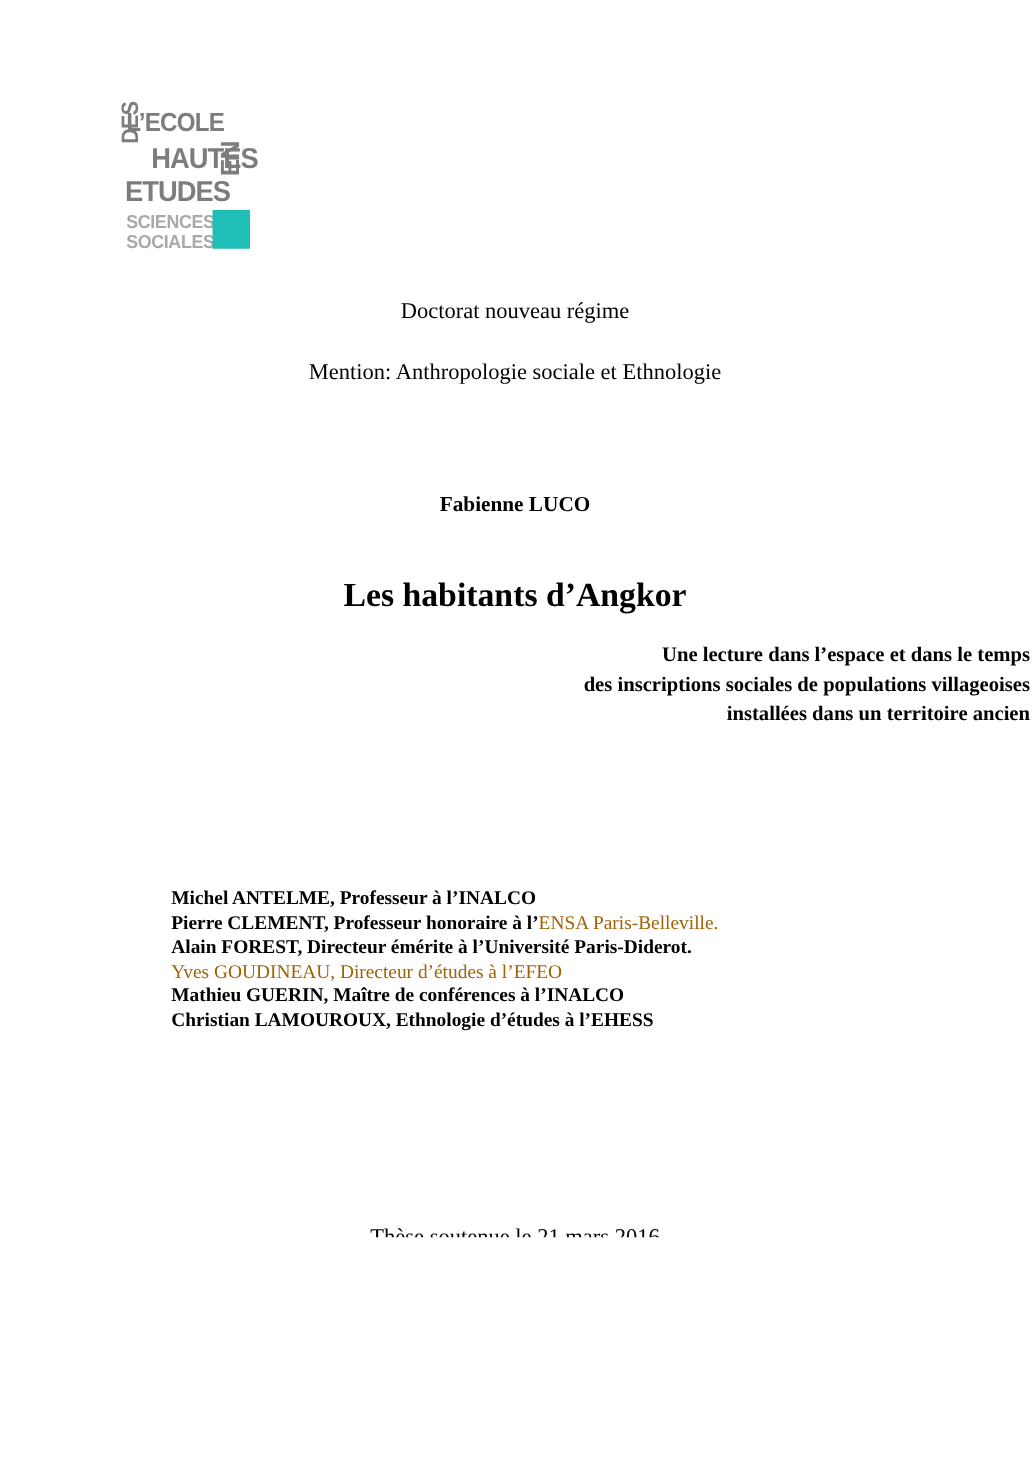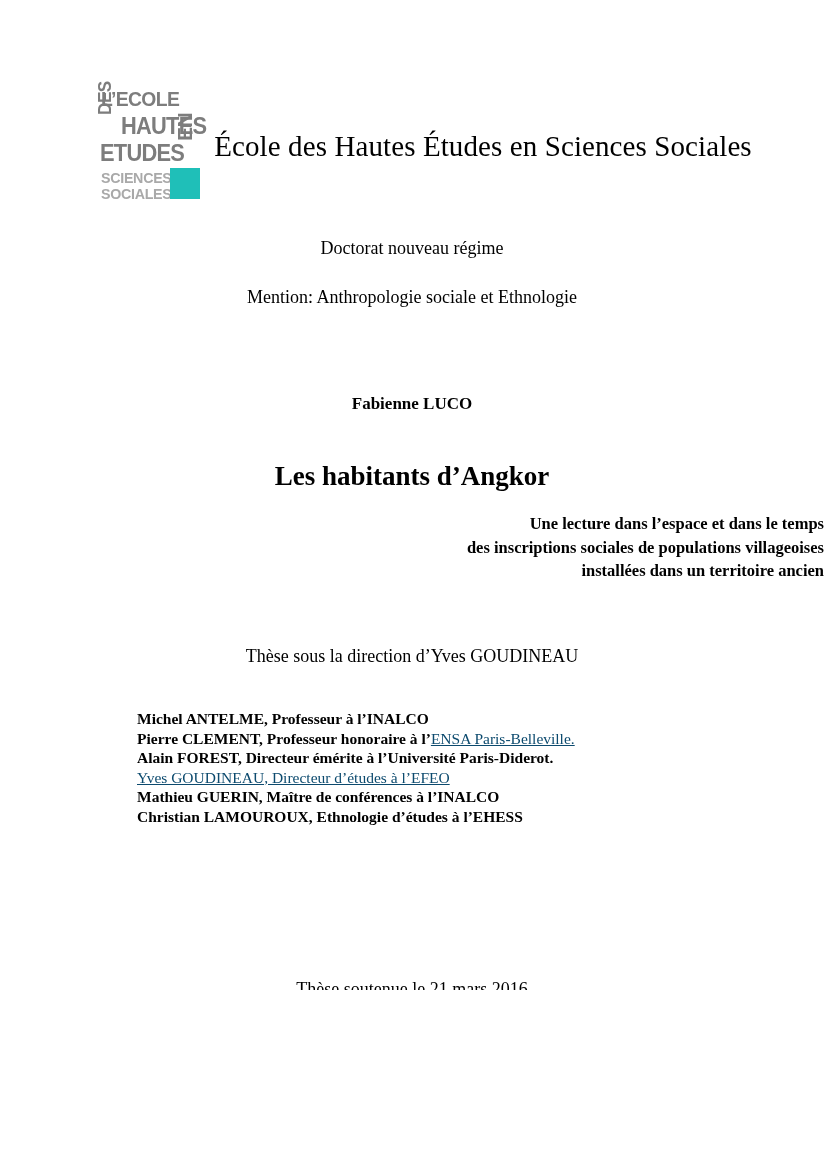--- a/index.html
+++ b/index.html
@@ -202,23 +202,22 @@
   }
   .jury-list {
     font-size: 15.5px;
     line-height: 19.5px;
   }
   .jury-row {
     white-space: nowrap;
   }
   .jury-row.dim,
   .jury-seg.dim {
-    color: #0c4a6e;
+    color: #a16207;
     font-weight: normal;
-    text-decoration: underline;
   }
   .jury-row.bold {
     font-weight: bold;
   }
 
   
   .defense {
     position: absolute;
     left: 0;
     right: 0;
@@ -239,38 +238,36 @@
       <div class="lg-des">DES</div>
       <div class="lg-hautes">HAUTES</div>
       <div class="lg-etudes">ETUDES</div>
       <div class="lg-en">EN</div>
       <div class="lg-sciences">SCIENCES</div>
       <div class="lg-sociales">SOCIALES</div>
       <div class="lg-square"></div>
     </div>
   </div>
 
-  <div class="institution">École des Hautes Études en Sciences Sociales</div>
 
   <div class="degree">
     <div class="degree-line1">Doctorat nouveau régime</div>
     <div class="degree-line2">Mention: Anthropologie sociale et Ethnologie</div>
   </div>
 
   <div class="author">Fabienne LUCO</div>
 
   <div class="title">Les habitants d’Angkor</div>
 
   <div class="subtitle">
     <div>Une lecture dans l’espace et dans le temps</div>
     <div>des inscriptions sociales de populations villageoises</div>
     <div>installées dans un territoire ancien</div>
   </div>
 
-  <div class="supervisor">Thèse sous la direction d’Yves GOUDINEAU</div>
 
   <div class="jury">
     <div class="jury-list" id="jury-list">
         <div class="jury-row bold"><span class="jury-seg">Michel ANTELME, Professeur à l’INALCO</span></div>
         <div class="jury-row bold"><span class="jury-seg">Pierre CLEMENT, Professeur honoraire à l’</span><span class="jury-seg dim">ENSA Paris-Belleville.</span></div>
         <div class="jury-row bold"><span class="jury-seg">Alain FOREST, Directeur émérite à l’Université Paris-Diderot.</span></div>
         <div class="jury-row dim"><span class="jury-seg">Yves GOUDINEAU, Directeur d’études à l’EFEO</span></div>
         <div class="jury-row bold"><span class="jury-seg">Mathieu GUERIN, Maître de conférences à l’INALCO</span></div>
         <div class="jury-row bold"><span class="jury-seg">Christian LAMOUROUX, Ethnologie d’études à l’EHESS</span></div>
       </div>

